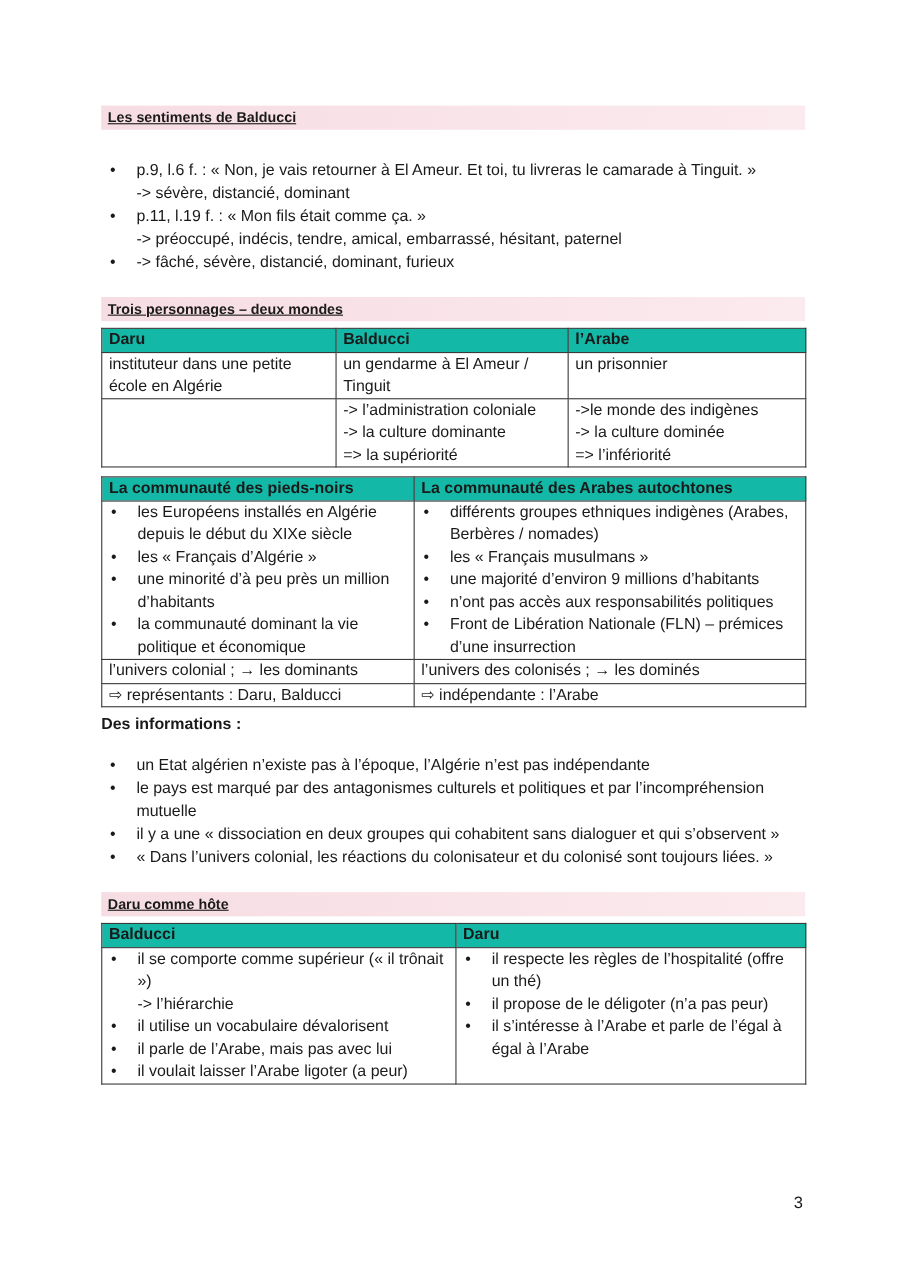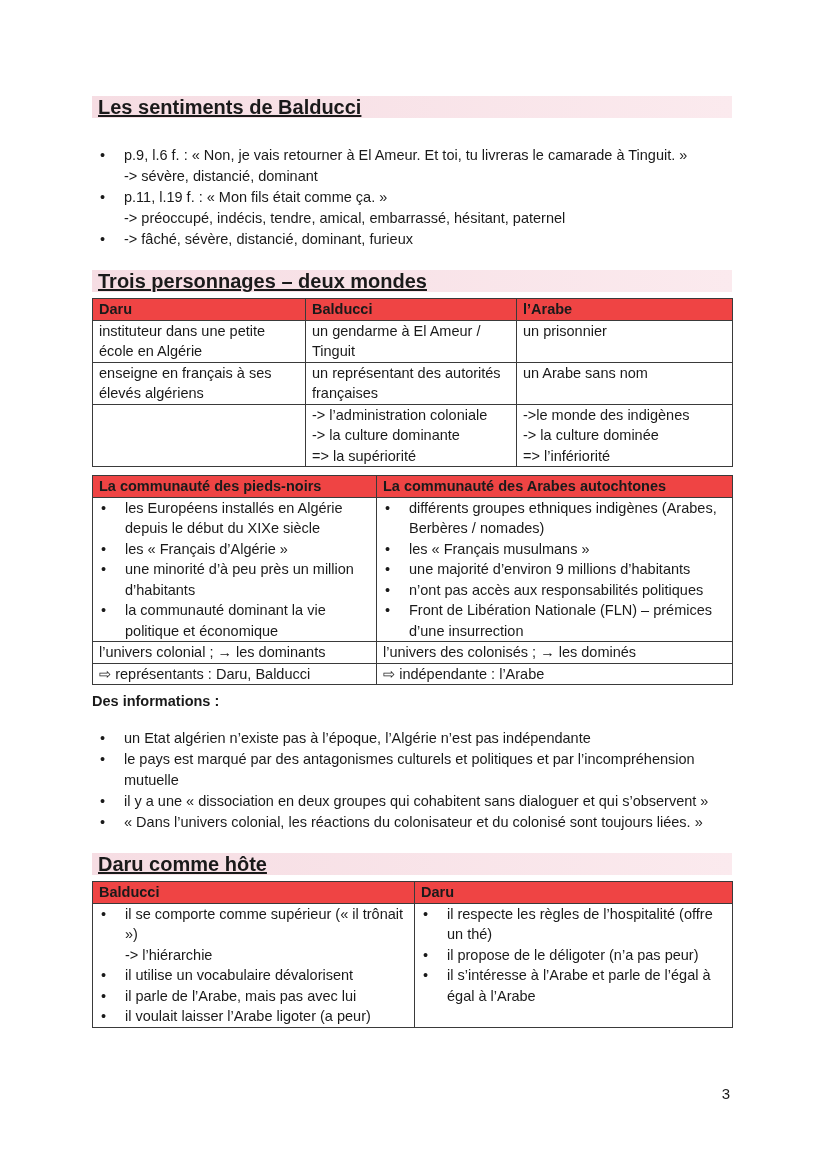--- a/index.html
+++ b/index.html
@@ -4,32 +4,32 @@
 <style>
   html, body { margin: 0; padding: 0; background: #ffffff; }
   body {
     width: 828px; height: 1171px; position: relative; overflow: hidden;
     font-family: "Liberation Sans", sans-serif; font-size: 14.5px; color: #1a1a1a;
   }
   .page { position: absolute; left: 92px; top: 96px; width: 640px; }
   .sec-title {
     background: linear-gradient(to right, #f6dde3 0%, #fbeaee 100%);
     height: 22px; line-height: 22px; padding-left: 6px;
-    font-weight: bold; text-decoration: underline; font-size: 20px;
+    font-weight: bold; text-decoration: underline; font-size: 13px;
   }
   ul.bul { list-style: none; margin: 6px 0 0 0; padding: 0; }
   ul.bul li { position: relative; padding-left: 32px; line-height: 21px; }
   ul.bul li::before { content: "\2022"; position: absolute; left: 8px; top: 0; }
   .sub { display: block; }
   table.t { border-collapse: collapse; width: 640px; table-layout: fixed; }
   table.t td, table.t th {
     border: 1px solid #3a3a3a; vertical-align: top; padding: 0 6px;
     line-height: 20.5px; text-align: left; font-size: 14.5px; font-weight: normal;
   }
-  table.t th { background: #ef4444; font-weight: bold; }
+  table.t th { background: #14b8a6; font-weight: bold; }
   table.t td ul.bul { margin: 0; }
   table.t td ul.bul li { padding-left: 26px; line-height: 20.5px; }
   table.t td ul.bul li::before { left: 2px; }
   .arrow-line { display: block; }
   .infos-title { font-weight: bold; margin-top: 6px; line-height: 21px; }
   .page-number { position: absolute; right: 98px; top: 1085px; font-size: 15px; }
 </style>
 </head>
 <body>
 
@@ -52,25 +52,20 @@
     <tbody>
         <tr>
       <th>Daru</th>
       <th>Balducci</th>
       <th>l’Arabe</th>
     </tr>
     <tr>
       <td>instituteur dans une petite école en Algérie</td>
       <td>un gendarme à El Ameur / Tinguit</td>
       <td>un prisonnier</td>
-    </tr>
-    <tr>
-      <td>enseigne en français à ses élevés algériens</td>
-      <td>un représentant des autorités françaises</td>
-      <td>un Arabe sans nom</td>
     </tr>
     <tr>
       <td></td>
       <td>
             <span class="arrow-line">-&gt; l’administration coloniale</span>
             <span class="arrow-line">-&gt; la culture dominante</span>
             <span class="arrow-line">=&gt; la supériorité</span>
           </td>
       <td>
             <span class="arrow-line">-&gt;le monde des indigènes</span>

